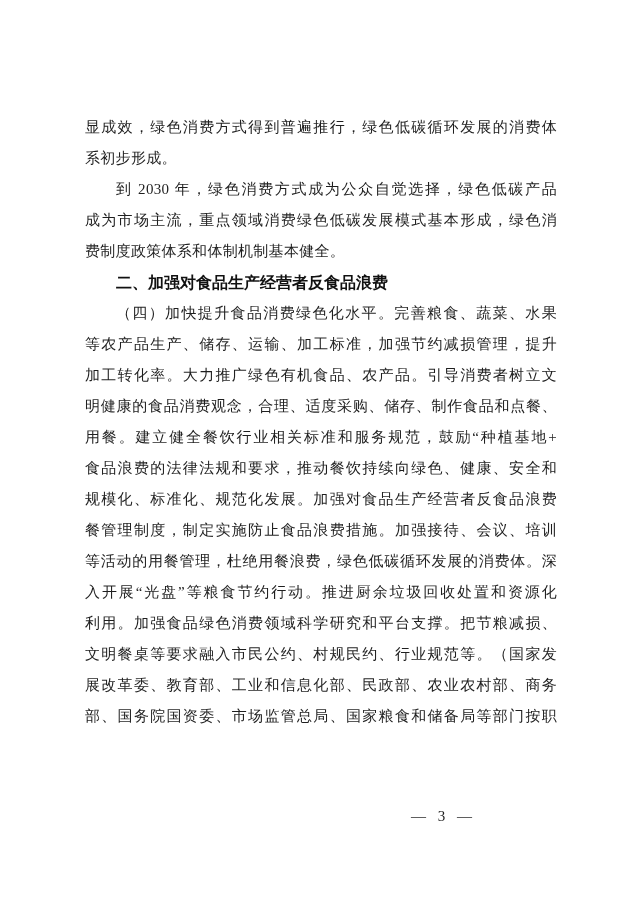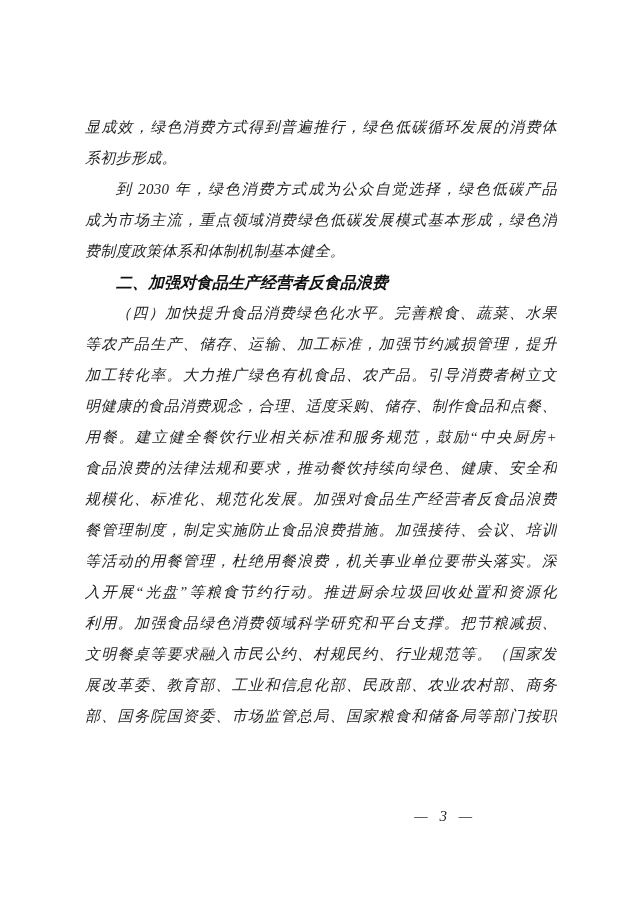--- a/index.html
+++ b/index.html
@@ -8,21 +8,20 @@
     background: #ffffff;
   }
   .page {
     position: relative;
     width: 568px;
     height: 905px;
     background: #ffffff;
     overflow: hidden;
     font-family: "Liberation Serif", "DejaVu Serif", serif;
     color: #1f1f1f;
-    font-style: italic;
   }
   .body-text {
     position: absolute;
     left: 85px;
     top: 112px;
     width: 472px;
   }
   .line {
     height: 31px;
     line-height: 31px;
@@ -77,25 +76,25 @@
       <div class="line last">费制度政策体系和体制机制基本健全。</div>
     </div>
 
     <div class="heading-line">二、加强对食品生产经营者反食品浪费</div>
 
     <div class="para">
       <div class="line indent">（四）加快提升食品消费绿色化水平。完善粮食、蔬菜、水果</div>
       <div class="line">等农产品生产、储存、运输、加工标准，加强节约减损管理，提升</div>
       <div class="line">加工转化率。大力推广绿色有机食品、农产品。引导消费者树立文</div>
       <div class="line">明健康的食品消费观念，合理、适度采购、储存、制作食品和点餐、</div>
-      <div class="line">用餐。建立健全餐饮行业相关标准和服务规范，鼓励“中央厨房+</div>
+      <div class="line">用餐。建立健全餐饮行业相关标准和服务规范，鼓励“种植基地+</div>
       <div class="line">食品浪费的法律法规和要求，推动餐饮持续向绿色、健康、安全和</div>
       <div class="line">规模化、标准化、规范化发展。加强对食品生产经营者反食品浪费</div>
       <div class="line">餐管理制度，制定实施防止食品浪费措施。加强接待、会议、培训</div>
-      <div class="line">等活动的用餐管理，杜绝用餐浪费，机关事业单位要带头落实。深</div>
+      <div class="line">等活动的用餐管理，杜绝用餐浪费，绿色低碳循环发展的消费体。深</div>
       <div class="line">入开展“光盘”等粮食节约行动。推进厨余垃圾回收处置和资源化</div>
       <div class="line">利用。加强食品绿色消费领域科学研究和平台支撑。把节粮减损、</div>
       <div class="line">文明餐桌等要求融入市民公约、村规民约、行业规范等。（国家发</div>
       <div class="line">展改革委、教育部、工业和信息化部、民政部、农业农村部、商务</div>
       <div class="line">部、国务院国资委、市场监管总局、国家粮食和储备局等部门按职</div>
     </div>
 
   </div>
 
   <div class="page-footer">— 3 —</div>

